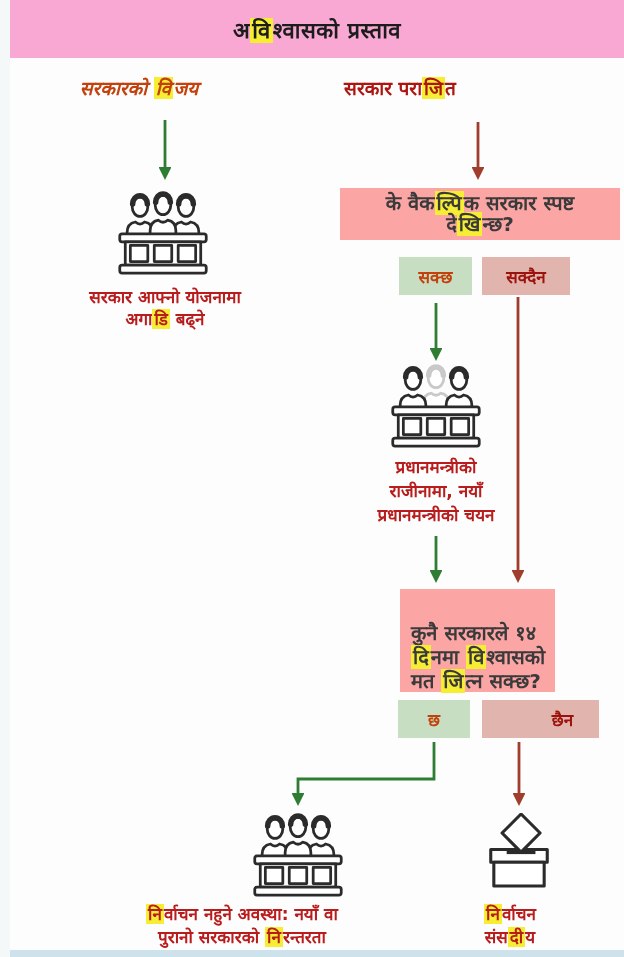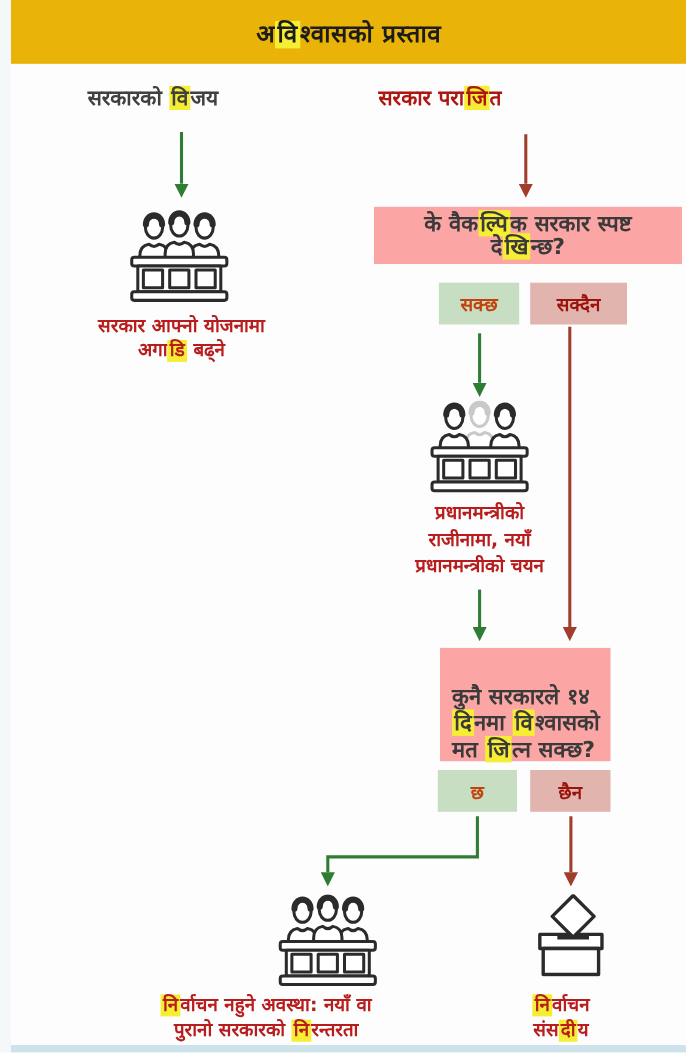--- a/index.html
+++ b/index.html
@@ -1,34 +1,34 @@
 <!DOCTYPE html>
 <html><head>
 <meta charset="utf-8">
 <style>
   html,body{margin:0;padding:0;}
   body{font-family:"DejaVu Sans", sans-serif;background:#ffffff;}
   .canvas{position:relative;width:624px;height:957px;background:#fdfdfd;overflow:hidden;font-weight:700;color:#1f1f1f;}
   .left-strip{position:absolute;left:0;top:0;width:10px;height:957px;background:#f5f8f9;}
-  .banner{position:absolute;left:10px;top:0;width:614px;height:58px;background:#eab308;display:flex;align-items:center;justify-content:center;}
+  .banner{position:absolute;left:10px;top:0;width:614px;height:58px;background:#f9a8d4;display:flex;align-items:center;justify-content:center;}
   .title{font-size:22px;color:#1c1c1c;letter-spacing:.5px;}
   .hl{background:#f6ee33;padding:0 2px;}
   .branch-header{position:absolute;top:75px;width:200px;font-size:19px;text-align:center;}
-  .branch-header.green{left:39px;color:#404040;}
+  .branch-header.green{left:39px;color:#c2410c;font-style:italic;}
   .branch-header.red{left:300px;color:#ad1510;}
   .qbox{position:absolute;background:#fca5a5;color:#3a3a3a;font-size:20px;box-sizing:border-box;}
   #qbox1{left:340px;top:188px;width:280px;height:52px;text-align:center;line-height:21px;padding-top:5px;}
   #qbox2{left:400px;top:589px;width:155px;height:103px;text-align:left;line-height:24px;padding:32px 4px 0 11px;}
   .btn{position:absolute;display:flex;align-items:center;justify-content:center;font-size:17px;}
   .btn.green{background:#c7dec3;color:#c2410c;justify-content:center;}
   .btn.red{background:#e1b5ad;color:#9c120d;}
   #btn-can{left:399px;top:257px;width:73px;height:38px;}
   #btn-cannot{left:482px;top:257px;width:88px;height:38px;}
   #btn-yes{left:398px;top:700px;width:72px;height:38px;}
-  #btn-no{left:482px;top:700px;width:73px;height:38px;}
+  #btn-no{left:482px;top:700px;width:73px;height:38px;padding-left:44px;}
   .caption{position:absolute;font-size:17px;text-align:center;color:#b91c1c;}
   #caption-govt{left:45px;top:286px;width:240px;line-height:22px;}
   #caption-pm{left:346px;top:455px;width:180px;line-height:24px;}
   #caption-cont{left:82px;top:903px;width:320px;line-height:23px;}
   #caption-elec{left:440px;top:903px;width:140px;line-height:23px;}
   .icon{position:absolute;}
   #icon1{left:117px;top:191px;}
   #icon2{left:390px;top:364px;}
   #icon3{left:252px;top:813px;}
   #icon4{left:488px;top:813px;}

